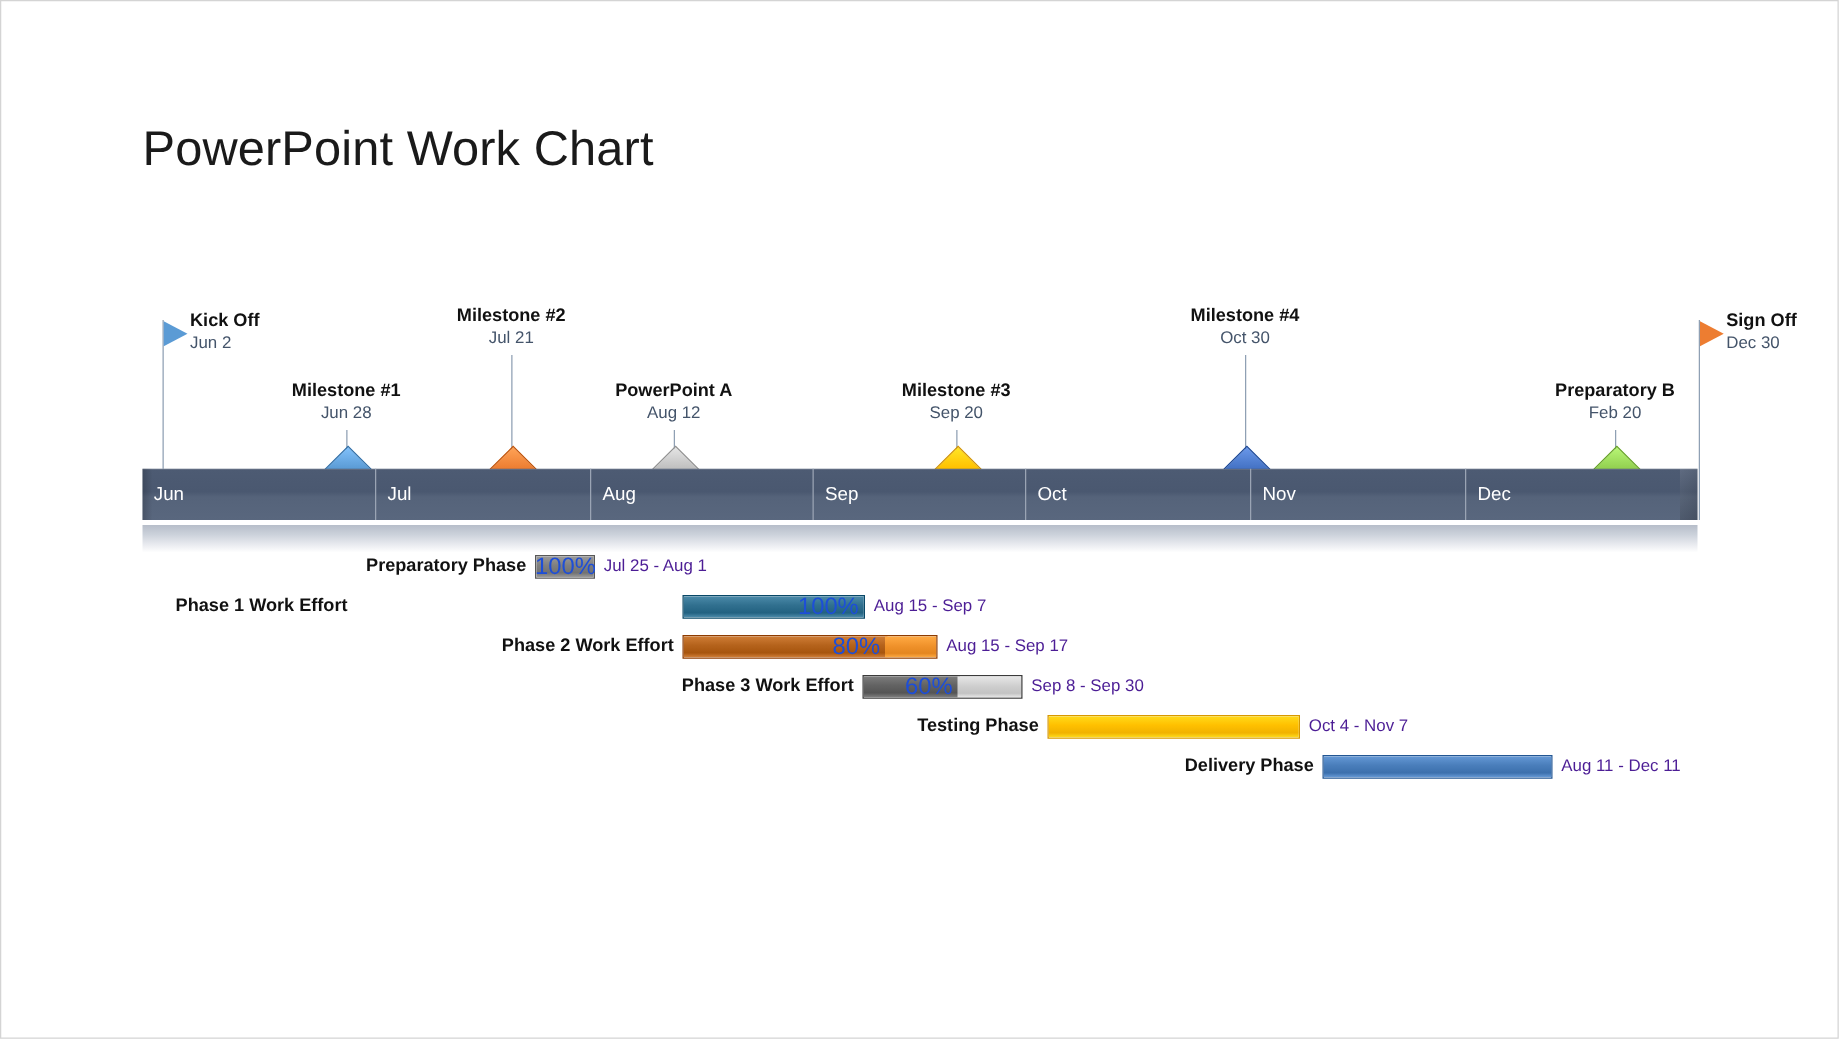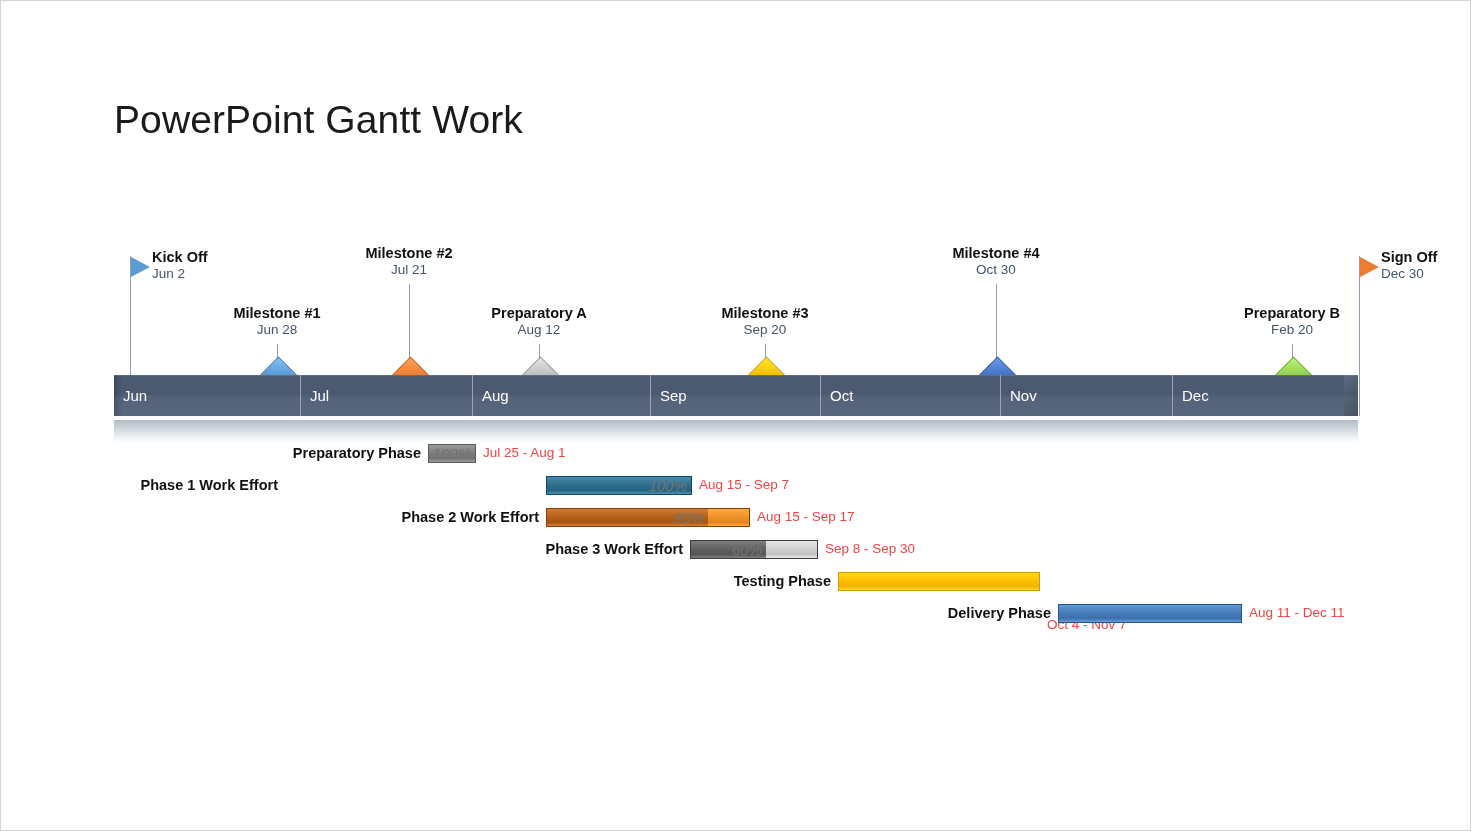--- a/index.html
+++ b/index.html
@@ -178,45 +178,44 @@
   .task-bar .rest {
     position: absolute;
     right: 0; top: 0;
     height: 100%;
   }
   .task-pct {
     position: absolute;
     top: 0;
     height: 19px;
     line-height: 19px;
-    font-size: 15px;
-    color: #737373;
+    font-size: 19px;
+    color: #1d4ed8;
     text-align: right;
     padding-right: 5px;
     box-sizing: border-box;
     z-index: 3;
-    font-style: italic;
   }
   .task-dates {
     position: absolute;
     top: 0;
     height: 24px;
     line-height: 24px;
     font-size: 13.5px;
-    color: #ef4444;
+    color: #4c1d95;
     padding-left: 7px;
     white-space: nowrap;
   }
 </style>
 </head>
 <body>
 
 <div class="page-frame"></div>
 
-<div class="chart-title">PowerPoint Gantt Work</div>
+<div class="chart-title">PowerPoint Work Chart</div>
 
 <div class="gantt">
 
   <div id="markers-layer">
       <div class="marker" style="left: 0px;">
         <div class="marker-pole" style="left: 130px; top: 256px; height: 119px;"></div>
         <div class="flag-tri" style="left: 131px; top: 257px; border-left: 19px solid rgb(91, 155, 213);"></div>
         <div class="marker-label" style="left: 152px; top: 248px; text-align: left;">
           <span class="marker-name">Kick Off</span>
           <span class="marker-date">Jun 2</span>
@@ -235,21 +234,21 @@
         <div class="diamond" style="left: 397px; top: 362px; background: linear-gradient(135deg, rgb(255, 163, 87) 0%, rgb(237, 125, 49) 48%, rgb(209, 97, 21) 100%); border: 1px solid rgb(192, 80, 4);"></div>
         <div class="marker-label" style="left: 299px; width: 220px; top: 244px;">
           <span class="marker-name">Milestone #2</span>
           <span class="marker-date">Jul 21</span>
         </div>
       </div>
       <div class="marker" style="left: 0px;">
         <div class="marker-pole" style="left: 539px; top: 344px; height: 20px;"></div>
         <div class="diamond" style="left: 527px; top: 362px; background: linear-gradient(135deg, rgb(229, 229, 229) 0%, rgb(191, 191, 191) 48%, rgb(163, 163, 163) 100%); border: 1px solid rgb(146, 146, 146);"></div>
         <div class="marker-label" style="left: 429px; width: 220px; top: 304px;">
-          <span class="marker-name">Preparatory A</span>
+          <span class="marker-name">PowerPoint A</span>
           <span class="marker-date">Aug 12</span>
         </div>
       </div>
       <div class="marker" style="left: 0px;">
         <div class="marker-pole" style="left: 765px; top: 344px; height: 20px;"></div>
         <div class="diamond" style="left: 753px; top: 362px; background: linear-gradient(135deg, rgb(255, 230, 38) 0%, rgb(255, 192, 0) 48%, rgb(227, 164, 0) 100%); border: 1px solid rgb(210, 147, 0);"></div>
         <div class="marker-label" style="left: 655px; width: 220px; top: 304px;">
           <span class="marker-name">Milestone #3</span>
           <span class="marker-date">Sep 20</span>
         </div>
@@ -326,21 +325,21 @@
           <div class="rest" style="width: 51px; background: linear-gradient(rgb(231, 231, 231) 0%, rgb(207, 207, 207) 45%, rgb(195, 195, 195) 80%, rgb(233, 233, 233) 100%);"></div>
         </div>
         <div class="task-pct" style="left: 690px; width: 77px; top: 3px;">60%</div>
         <div class="task-dates" style="left: 818px;">Sep 8 - Sep 30</div>
       </div>
       <div class="task-row" style="top: 569px; width: 1471px;">
         <div class="task-label" style="right: 633px;">Testing Phase</div>
         <div class="task-bar" style="left: 838px; width: 202px; border: 1px solid rgb(215, 152, 0);">
           <div class="fill" style="width: 202px; background: linear-gradient(rgb(255, 218, 26) 0%, rgb(255, 192, 0) 42%, rgb(241, 178, 0) 78%, rgb(255, 222, 30) 100%);"></div>
         </div>
-        <div class="task-dates" style="left: 1040px; margin-top: 44px;">Oct 4 - Nov 7</div>
+        <div class="task-dates" style="left: 1040px;">Oct 4 - Nov 7</div>
       </div>
       <div class="task-row" style="top: 601px; width: 1471px;">
         <div class="task-label" style="right: 413px;">Delivery Phase</div>
         <div class="task-bar" style="left: 1058px; width: 184px; border: 1px solid rgb(34, 86, 147);">
           <div class="fill" style="width: 184px; background: linear-gradient(rgb(100, 152, 213) 0%, rgb(74, 126, 187) 42%, rgb(60, 112, 173) 78%, rgb(104, 156, 217) 100%);"></div>
         </div>
         <div class="task-dates" style="left: 1242px;">Aug 11 - Dec 11</div>
       </div>
     </div>
 

